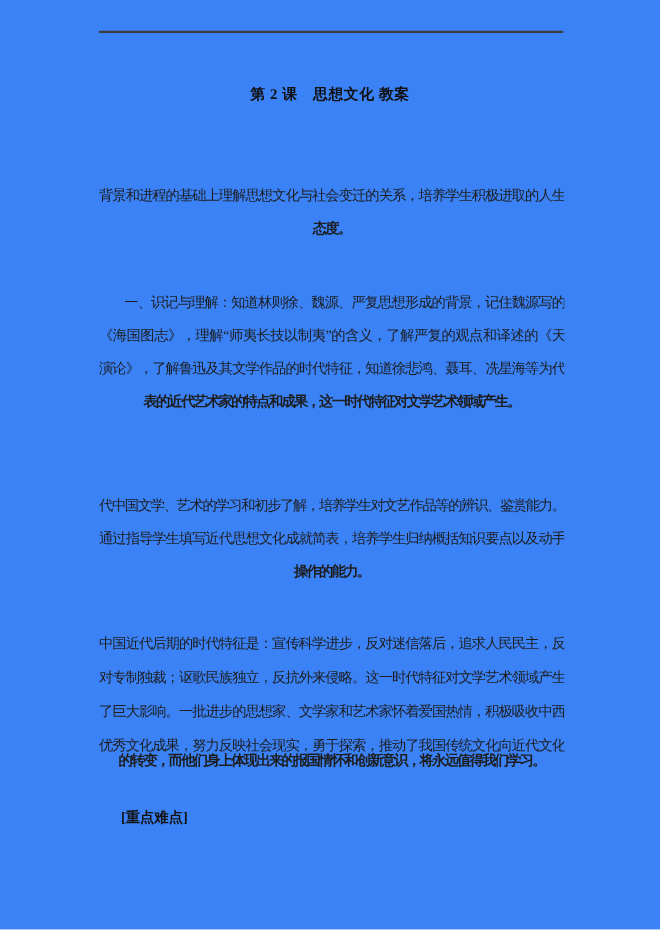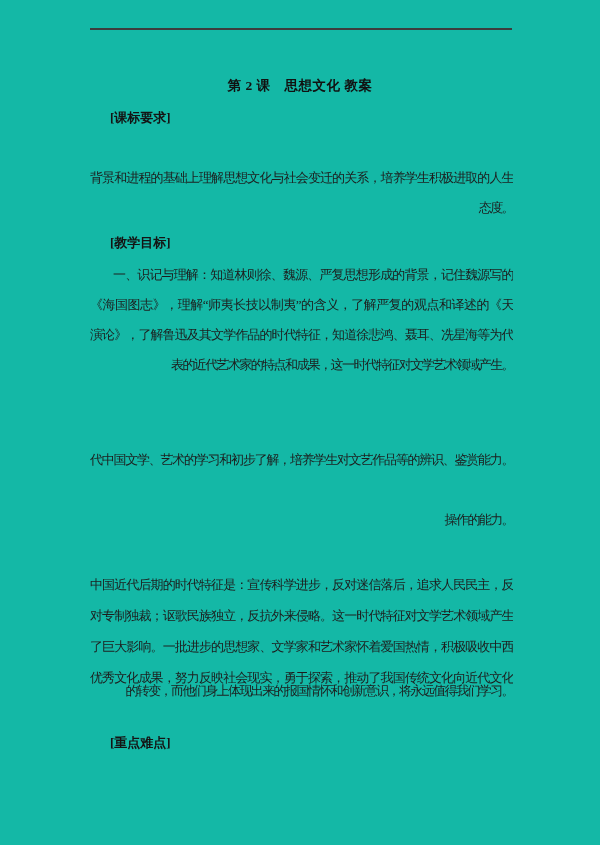--- a/index.html
+++ b/index.html
@@ -4,21 +4,21 @@
 <style>
   html, body {
     margin: 0;
     padding: 0;
     background: #ffffff;
   }
   .page {
     position: relative;
     width: 600px;
     height: 845px;
-    background: #14b8a6;
+    background: #3b82f6;
     overflow: hidden;
     font-family: "Liberation Serif", "DejaVu Serif", serif;
     color: #1d1d1d;
   }
   .top-rule {
     position: absolute;
     left: 90px;
     top: 28px;
     width: 422px;
     height: 2px;
@@ -47,54 +47,54 @@
     overflow: hidden;
     white-space: nowrap;
   }
   .full {
     white-space: normal;
     text-align: justify;
     text-align-last: justify;
     word-break: break-all;
   }
   .last {
-    text-align: right;
+    text-align: center;
+    font-weight: bold;
   }
   .ind {
     text-indent: 23px;
   }
   .hdr {
     font-weight: bold;
     letter-spacing: 0;
     padding-left: 20px;
     color: #141414;
   }
 </style>
 </head>
 <body>
 
 <div class="page">
 
   <div class="top-rule"></div>
 
   <h1 class="doc-title">第 2 课　思想文化 教案</h1>
 
-  <div class="bl hdr" style="top:109px">[课标要求]</div>
 
   <div class="bl full" style="top:169px">背景和进程的基础上理解思想文化与社会变迁的关系，培养学生积极进取的人生</div>
   <div class="bl last" style="top:199px">态度。</div>
 
-  <div class="bl hdr" style="top:234px">[教学目标]</div>
 
   <div class="bl full ind" style="top:266px">一、识记与理解：知道林则徐、魏源、严复思想形成的背景，记住魏源写的</div>
   <div class="bl full" style="top:296px">《海国图志》，理解“师夷长技以制夷”的含义，了解严复的观点和译述的《天</div>
   <div class="bl full" style="top:326px">演论》，了解鲁迅及其文学作品的时代特征，知道徐悲鸿、聂耳、冼星海等为代</div>
   <div class="bl last" style="top:356px">表的近代艺术家的特点和成果，这一时代特征对文学艺术领域产生。</div>
 
   <div class="bl full" style="top:451px">代中国文学、艺术的学习和初步了解，培养学生对文艺作品等的辨识、鉴赏能力。</div>
+  <div class="bl full" style="top:481px">通过指导学生填写近代思想文化成就简表，培养学生归纳概括知识要点以及动手</div>
   <div class="bl last" style="top:511px">操作的能力。</div>
 
   <div class="bl full" style="top:576px">中国近代后期的时代特征是：宣传科学进步，反对迷信落后，追求人民民主，反</div>
   <div class="bl full" style="top:607px">对专制独裁；讴歌民族独立，反抗外来侵略。这一时代特征对文学艺术领域产生</div>
   <div class="bl full" style="top:638px">了巨大影响。一批进步的思想家、文学家和艺术家怀着爱国热情，积极吸收中西</div>
   <div class="bl full" style="top:669px">优秀文化成果，努力反映社会现实，勇于探索，推动了我国传统文化向近代文化</div>
   <div class="bl last" style="top:682px">的转变，而他们身上体现出来的报国情怀和创新意识，将永远值得我们学习。</div>
 
   <div class="bl hdr" style="top:734px">[重点难点]</div>
 

